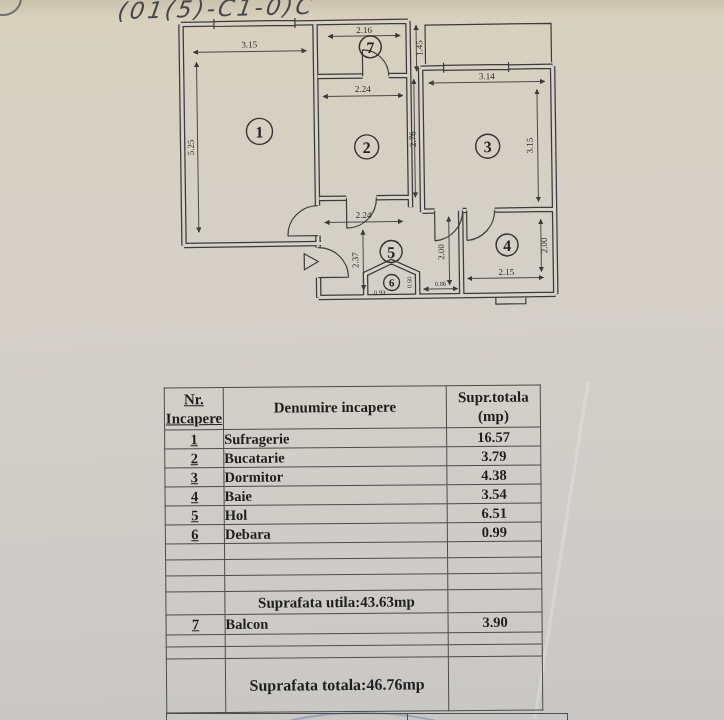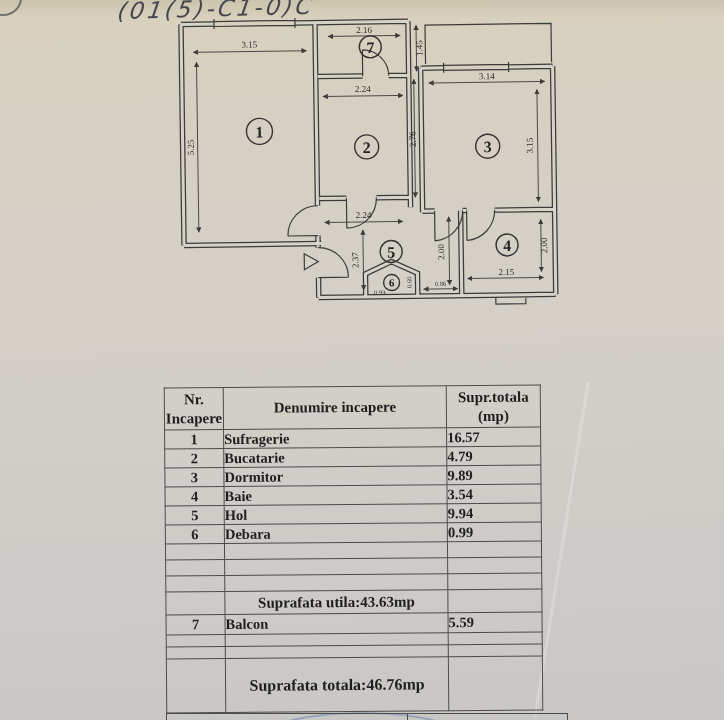--- a/index.html
+++ b/index.html
@@ -24,23 +24,23 @@
   .dimtxt{font-family:"Liberation Serif",serif;font-size:9px;fill:#2c2c2c;text-anchor:middle;}
   .dimtxt.small{font-size:6.5px;}
   .roomcirc{stroke:#333;stroke-width:1.4;fill:none;}
   .roomnum{font-family:"Liberation Serif",serif;font-size:16px;fill:#222;
     text-anchor:middle;font-weight:bold;}
   .roomnum.small{font-size:11px;}
   .table-wrap{position:absolute;left:165px;top:386px;transform:rotate(-0.45deg);transform-origin:50% 50%;}
   table.rooms{border-collapse:collapse;width:373px;table-layout:fixed;}
   table.rooms td{border:1px solid #4c4c4c;padding:0;overflow:hidden;
     font-size:14.5px;color:#1e1e1e;font-weight:bold;vertical-align:middle;}
-  td.c1{width:58px;text-align:center;}
+  td.c1{width:58px;text-align:center;text-decoration:underline;}
   td.c2{width:222px;text-align:left;padding-left:10px;}
-  td.c3{width:93px;text-align:left;}
+  td.c3{width:93px;text-align:center;}
   tr.hdr td{font-size:15px;text-align:center;white-space:pre-line;line-height:1.25;padding-left:0;}
   tr.sumrow td{text-align:center;padding-left:0;font-size:15px;}
   tr.totrow td{text-align:center;padding-left:0;font-size:16px;}
   .bottom-box{position:absolute;left:166px;top:713px;width:400px;height:8px;
     border-top:1px solid #4c4c4c;border-left:1px solid #4c4c4c;border-right:1px solid #4c4c4c;}
   .bottom-box-divider{position:absolute;left:240px;top:0;width:1px;height:8px;background:#4c4c4c;}
   .stamp{position:absolute;left:248px;top:712px;width:225px;height:64px;
     border:2px solid rgba(100,130,175,.5);border-radius:50%;}
   .crease{position:absolute;left:560px;top:380px;width:3px;height:340px;
     background:rgba(255,255,255,.22);transform:rotate(9deg);}
@@ -173,36 +173,36 @@
 (mp)</td>
   </tr>
   <tr style="height:19px;">
     <td class="c1">1</td>
     <td class="c2">Sufragerie</td>
     <td class="c3">16.57</td>
   </tr>
   <tr style="height:19px;">
     <td class="c1">2</td>
     <td class="c2">Bucatarie</td>
-    <td class="c3">4.79</td>
+    <td class="c3">3.79</td>
   </tr>
   <tr style="height:19px;">
     <td class="c1">3</td>
     <td class="c2">Dormitor</td>
-    <td class="c3">9.89</td>
+    <td class="c3">4.38</td>
   </tr>
   <tr style="height:19px;">
     <td class="c1">4</td>
     <td class="c2">Baie</td>
     <td class="c3">3.54</td>
   </tr>
   <tr style="height:19px;">
     <td class="c1">5</td>
     <td class="c2">Hol</td>
-    <td class="c3">9.94</td>
+    <td class="c3">6.51</td>
   </tr>
   <tr style="height:19px;">
     <td class="c1">6</td>
     <td class="c2">Debara</td>
     <td class="c3">0.99</td>
   </tr>
   <tr style="height:16px;">
           <td class="c1"></td>
           <td class="c2"></td>
           <td class="c3"></td>
@@ -218,21 +218,21 @@
           <td class="c3"></td>
         </tr>
   <tr class="sumrow" style="height:23px;">
     <td class="c1"></td>
     <td class="c2">Suprafata utila:43.63mp</td>
     <td class="c3"></td>
   </tr>
   <tr style="height:20px;">
     <td class="c1">7</td>
     <td class="c2">Balcon</td>
-    <td class="c3">5.59</td>
+    <td class="c3">3.90</td>
   </tr>
   <tr style="height:12px;">
           <td class="c1"></td>
           <td class="c2"></td>
           <td class="c3"></td>
         </tr>
   <tr style="height:12px;">
           <td class="c1"></td>
           <td class="c2"></td>
           <td class="c3"></td>

